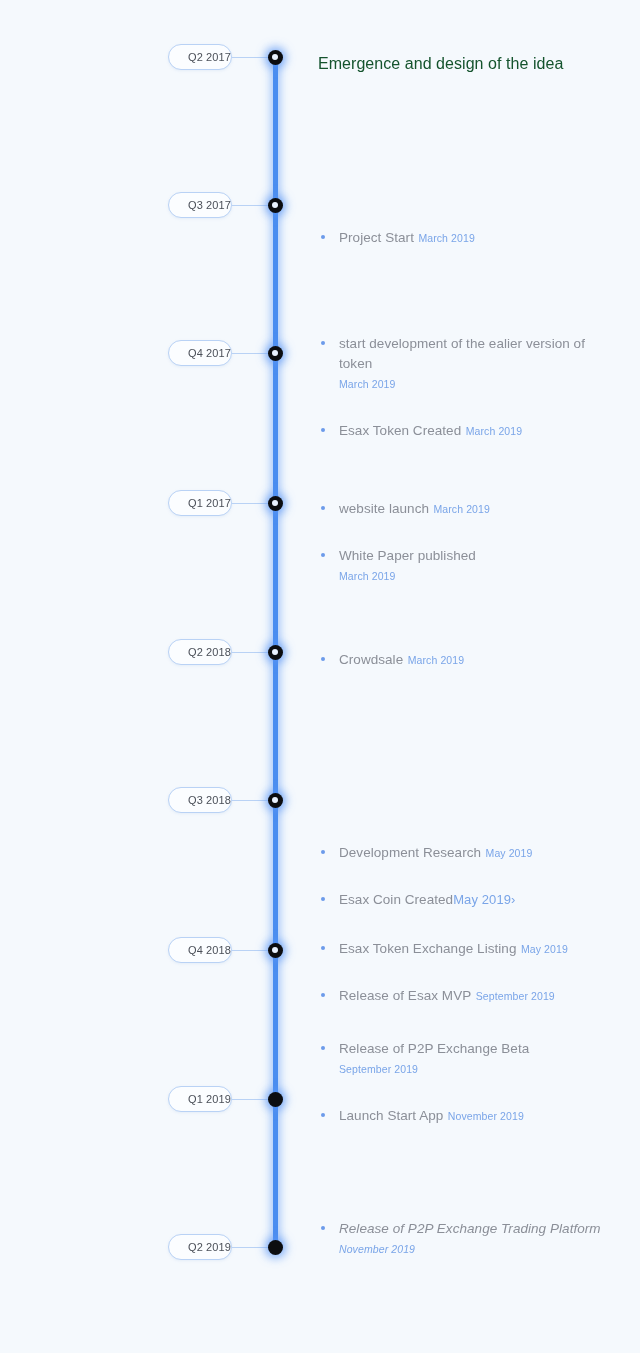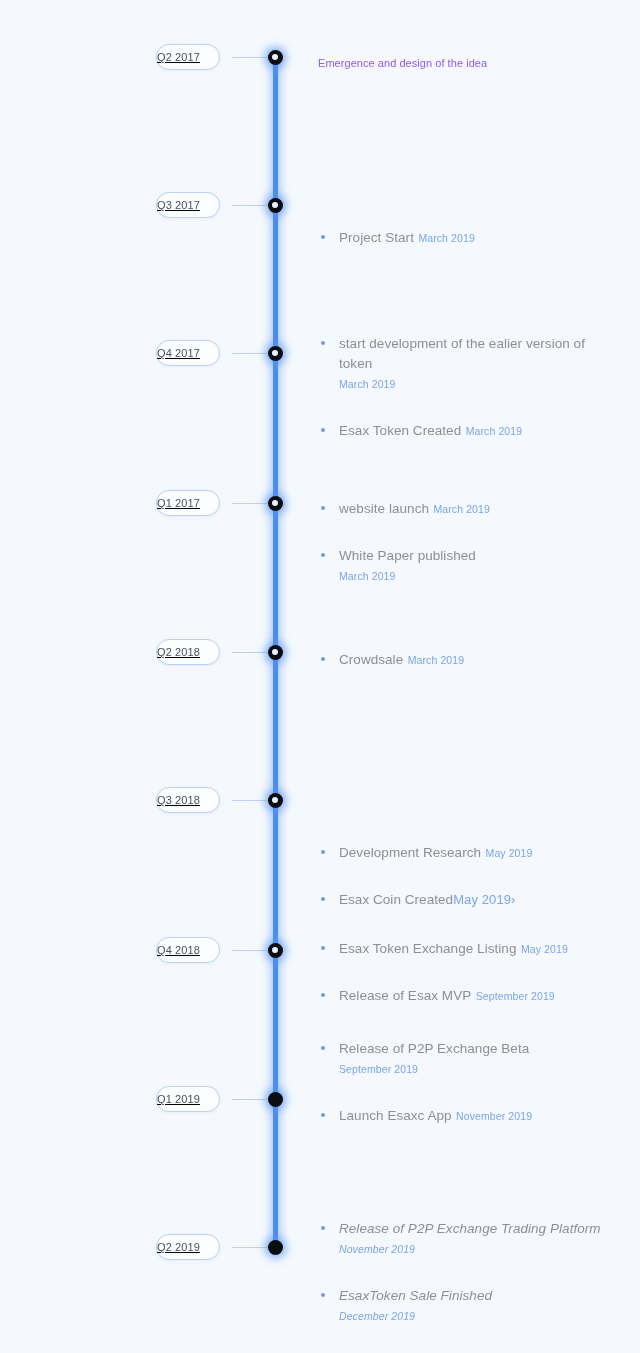--- a/index.html
+++ b/index.html
@@ -36,31 +36,30 @@
   
   .row {
     position: absolute;
     left: 0;
     width: 640px;
   }
 
   
   .pill {
     position: absolute;
-    left: 156px;
+    left: 168px;
     width: 64px;
     height: 26px;
     border: 1px solid #b9d2f5;
     border-radius: 14px;
     background: #fbfdff;
     display: flex;
     align-items: center;
-    justify-content: flex-start;
+    justify-content: flex-end;
     box-shadow: 0 1px 3px rgba(120,160,220,0.13);
-    text-decoration: underline;
   }
   .pill-label {
     font-size: 11px;
     color: #4a4f58;
     letter-spacing: 0.1px;
     white-space: nowrap;
   }
 
   
   .connector {
@@ -95,22 +94,22 @@
   }
 
   
   .content {
     position: absolute;
     left: 318px;
     width: 300px;
   }
 
   .plain-text {
-    font-size: 11px;
-    color: #8b5cf6;
+    font-size: 16px;
+    color: #14532d;
     line-height: 19px;
     letter-spacing: 0.05px;
   }
 
   ul.items {
     list-style: none;
   }
   ul.items li {
     position: relative;
     padding-left: 21px;
@@ -239,31 +238,30 @@
       </div>
       <div class="row" style="top: 0px;">
         <div class="pill" style="top: 1086px;">
           <span class="pill-label">Q1 2019</span>
         </div>
         <div class="connector" style="top: 1099px;"></div>
         <div class="node" style="top: 1099px;"></div>
         <div class="content" style="top: 1012px;">
           <ul class="items">
             <li><span class="bullet"></span><span class="item-title">Release of P2P Exchange Beta</span><br><span class="item-date nospace">September 2019</span></li>
-            <li><span class="bullet"></span><span class="item-title">Launch Esaxc App</span><span class="sp"> </span><span class="item-date">November 2019</span></li>
+            <li><span class="bullet"></span><span class="item-title">Launch Start App</span><span class="sp"> </span><span class="item-date">November 2019</span></li>
           </ul>
         </div>
       </div>
       <div class="row" style="top: 0px;">
         <div class="pill" style="top: 1234px;">
           <span class="pill-label">Q2 2019</span>
         </div>
         <div class="connector" style="top: 1247px;"></div>
         <div class="node" style="top: 1247px;"></div>
         <div class="content" style="top: 1192px; font-style: italic;">
           <ul class="items">
             <li><span class="bullet"></span><span class="item-title">Release of P2P Exchange Trading Platform</span><br><span class="item-date nospace">November 2019</span></li>
-            <li><span class="bullet"></span><span class="item-title">EsaxToken Sale Finished</span><br><span class="item-date nospace">December 2019</span></li>
           </ul>
         </div>
       </div>
     </div>
 </div>
 
 </body></html>

